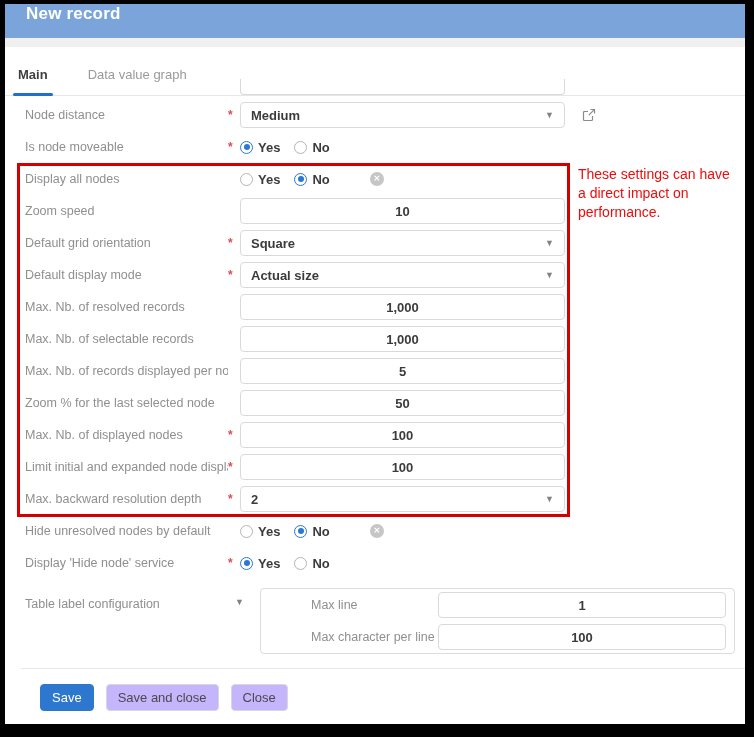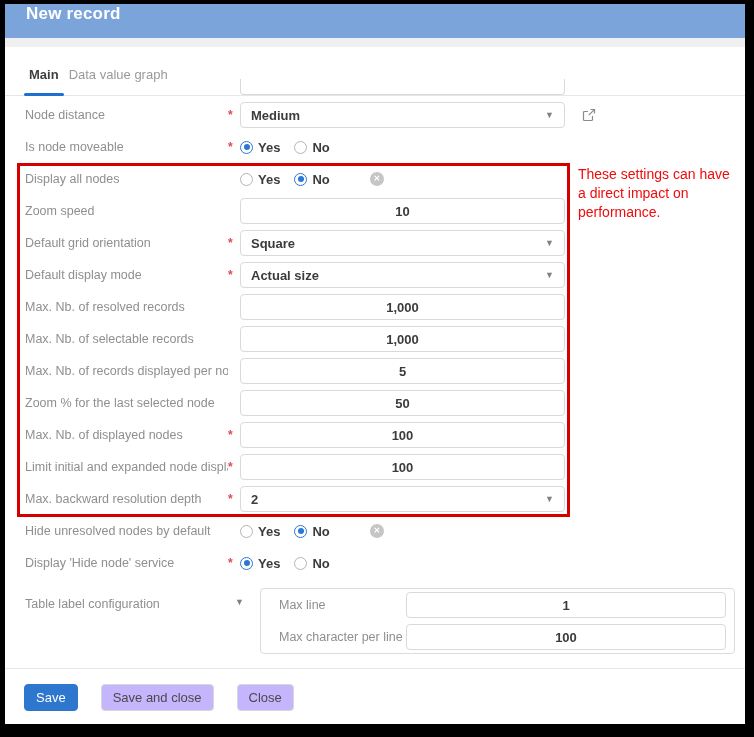--- a/index.html
+++ b/index.html
@@ -6,21 +6,21 @@
   body { margin:0; font-family:"Liberation Sans", sans-serif; }
   .frame { width:754px; height:737px; background:#000; padding:4px 9px 13px 5px; }
   .window { position:relative; width:740px; height:720px; background:#fff; overflow:hidden; }
 
   .titlebar { height:34px; background:#7ba4da; color:#fff; display:flex; 
               padding-left:21px; font-size:17px; font-weight:600; letter-spacing:.2px; }
   .substrip { height:9px; background:#f0f0f0; }
 
   .tabbar { position:absolute; top:50px; left:0; right:0; height:42px;
             border-bottom:1px solid #e6e6e6; display:flex; align-items:center;
-            padding-left:19px; }
+            padding-left:8px; gap:30px; }
   .tab { position:relative; padding:0 5px; font-size:13px; color:#9a9a9a; height:100%;
          display:flex; align-items:center; cursor:pointer; }
   .tab.active { color:#3f3f3f; font-weight:700; }
   .tab.active::after { content:""; position:absolute; left:0; right:0; bottom:-1px;
                        height:3px; background:#1f6fd0; border-radius:2px; }
 
   .sliver { position:absolute; top:75px; left:235px; width:325px; height:16px; background:#fff;
             border:1px solid #d9d9d9; border-top:none; border-radius:0 0 4px 4px; z-index:2; }
 
   .form { position:absolute; top:95px; left:0; right:0; }
@@ -45,31 +45,31 @@
            font-size:8px; line-height:14px; text-align:center; font-weight:700;
            margin-left:26px; cursor:pointer; }
 
   .grow { display:flex; align-items:flex-start; padding-left:20px; margin-top:9px; }
   .grow .lbl { margin-top:9px; }
   .gcaret { flex:0 0 20px; margin-top:9px; color:#828282; font-size:9px; padding-left:7px; cursor:pointer; }
   .gpanel { width:475px; margin-left:12px; border:1px solid #dcdcdc; border-radius:4px;
             padding:3px 8px 3px 18px; }
   .gline { display:flex; align-items:center; height:26px; }
   .gline + .gline { margin-top:6px; }
-  .glbl { flex:0 0 127px; font-size:12.5px; color:#8f8f8f; }
+  .glbl { flex:0 0 127px; font-size:12.5px; color:#8f8f8f;margin-left:32px; }
   .gline .tinput { width:auto; flex:1; }
 
   .redbox { position:absolute; left:12px; top:159px; width:553px; height:354px;
             border:3px solid #d40000; pointer-events:none; z-index:3; }
   .note { position:absolute; left:573px; top:161px; width:160px; color:#ee0c0c;
           font-size:14px; line-height:19px; font-weight:500; z-index:3; }
 
-  .footer { position:absolute; top:664px; left:0; right:0; height:58px; background:#fff;
+  .footer { position:absolute; top:664px; left:16px; right:0; height:58px; background:#fff;
             border-top:1px solid #e8e8e8; border-bottom:1px solid #e3e3e3;
-            display:flex; align-items:center; padding-left:19px; gap:23px; }
+            display:flex; align-items:center; padding-left:19px; gap:12px; }
   .btn { font:400 13px "Liberation Sans",sans-serif; padding:5px 11px; border-radius:4px;
          background:#c4b5fd; border:1px solid #d8d8d8; color:#4a4a4a; cursor:pointer; }
   .btn-primary { background:#2d77cf; border-color:#2d77cf; color:#fff; }
 </style>
 </head>
 <body>
 
 <div class="frame">
   <div class="window">
 

